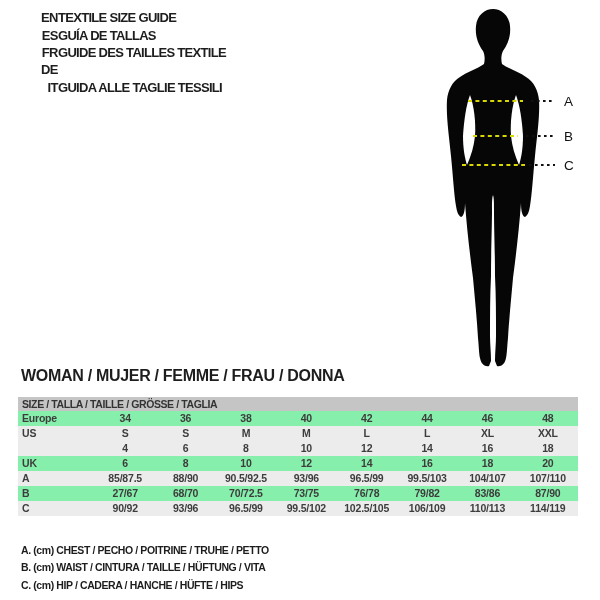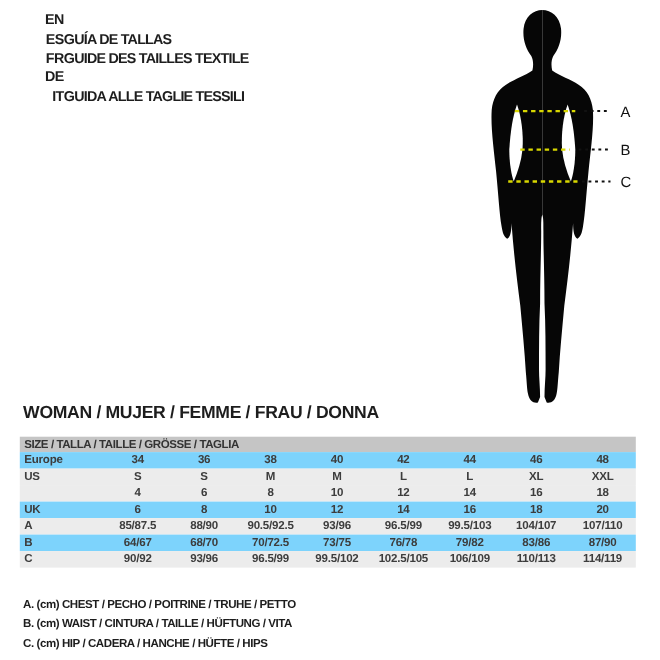--- a/index.html
+++ b/index.html
@@ -14,35 +14,36 @@
   .lang-label{font-size:13px;font-weight:bold;letter-spacing:-0.7px;color:#1d1d1d;white-space:nowrap;}
   
   .figure-wrap{position:absolute;left:380px;top:0;width:220px;height:380px;}
   
   .subtitle{position:absolute;left:21px;top:367px;font-size:16px;font-weight:bold;
     letter-spacing:-0.3px;color:#1d1d1d;white-space:nowrap;}
   
   .size-table{position:absolute;left:18px;top:397px;width:560px;font-weight:bold;}
   .thead{height:14px;line-height:14px;background:#c5c5c5;color:#333;
     font-size:10.5px;letter-spacing:-0.4px;padding-left:4px;white-space:nowrap;}
-  .trow{display:flex;height:15px;line-height:15px;background:#7dd3fc;}
+  .trow{display:flex;height:15px;line-height:15px;background:#86efac;}
   .trow.shaded{background:#ececec;}
   .tcell{flex:1;text-align:center;font-size:10.5px;letter-spacing:-0.2px;color:#3d3d3d;white-space:nowrap;}
   .tcell.label{flex:0 0 73px;text-align:left;padding-left:4px;color:#3d3d3d;}
   
   .legend{position:absolute;left:21px;top:542px;}
   .legend-row{height:17.3px;line-height:17.3px;font-size:10.5px;font-weight:bold;
     letter-spacing:-0.4px;color:#1d1d1d;white-space:nowrap;}
 </style>
 </head>
 <body>
 
 <div class="lang-block">
     <div class="lang-row">
       <span class="lang-code">EN</span>
+      <span class="lang-label">TEXTILE SIZE GUIDE</span>
     </div>
     <div class="lang-row">
       <span class="lang-code">ES</span>
       <span class="lang-label">GUÍA DE TALLAS</span>
     </div>
     <div class="lang-row">
       <span class="lang-code">FR</span>
       <span class="lang-label">GUIDE DES TAILLES TEXTILE</span>
     </div>
     <div class="lang-row">
@@ -157,21 +158,21 @@
         <div class="tcell">88/90</div>
         <div class="tcell">90.5/92.5</div>
         <div class="tcell">93/96</div>
         <div class="tcell">96.5/99</div>
         <div class="tcell">99.5/103</div>
         <div class="tcell">104/107</div>
         <div class="tcell">107/110</div>
       </div>
       <div class="trow">
         <div class="tcell label">B</div>
-        <div class="tcell">64/67</div>
+        <div class="tcell">27/67</div>
         <div class="tcell">68/70</div>
         <div class="tcell">70/72.5</div>
         <div class="tcell">73/75</div>
         <div class="tcell">76/78</div>
         <div class="tcell">79/82</div>
         <div class="tcell">83/86</div>
         <div class="tcell">87/90</div>
       </div>
       <div class="trow shaded">
         <div class="tcell label">C</div>

